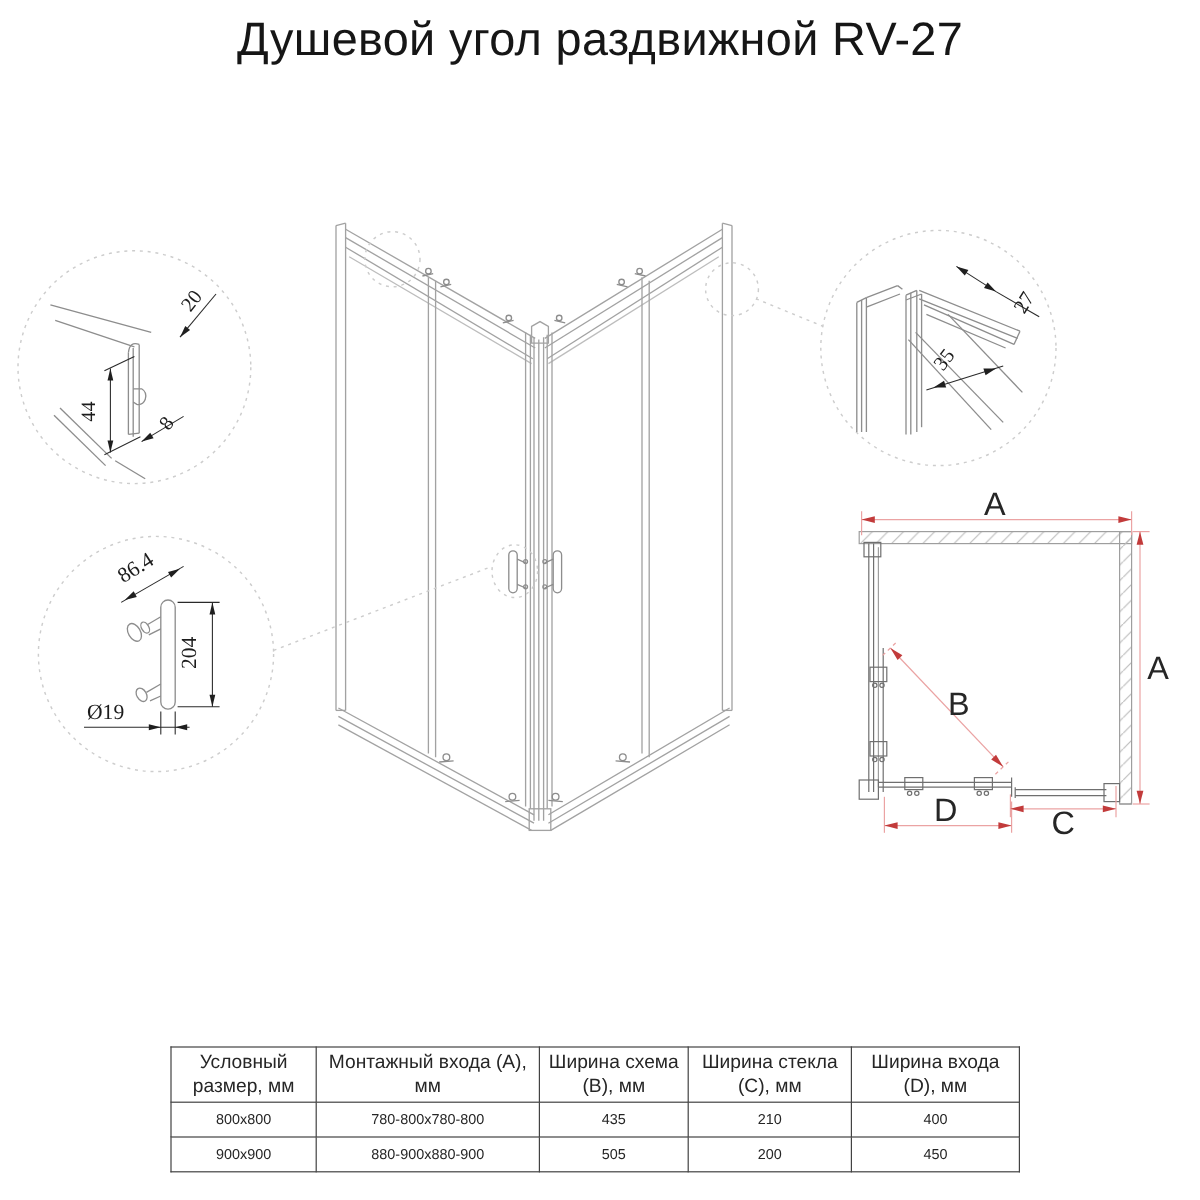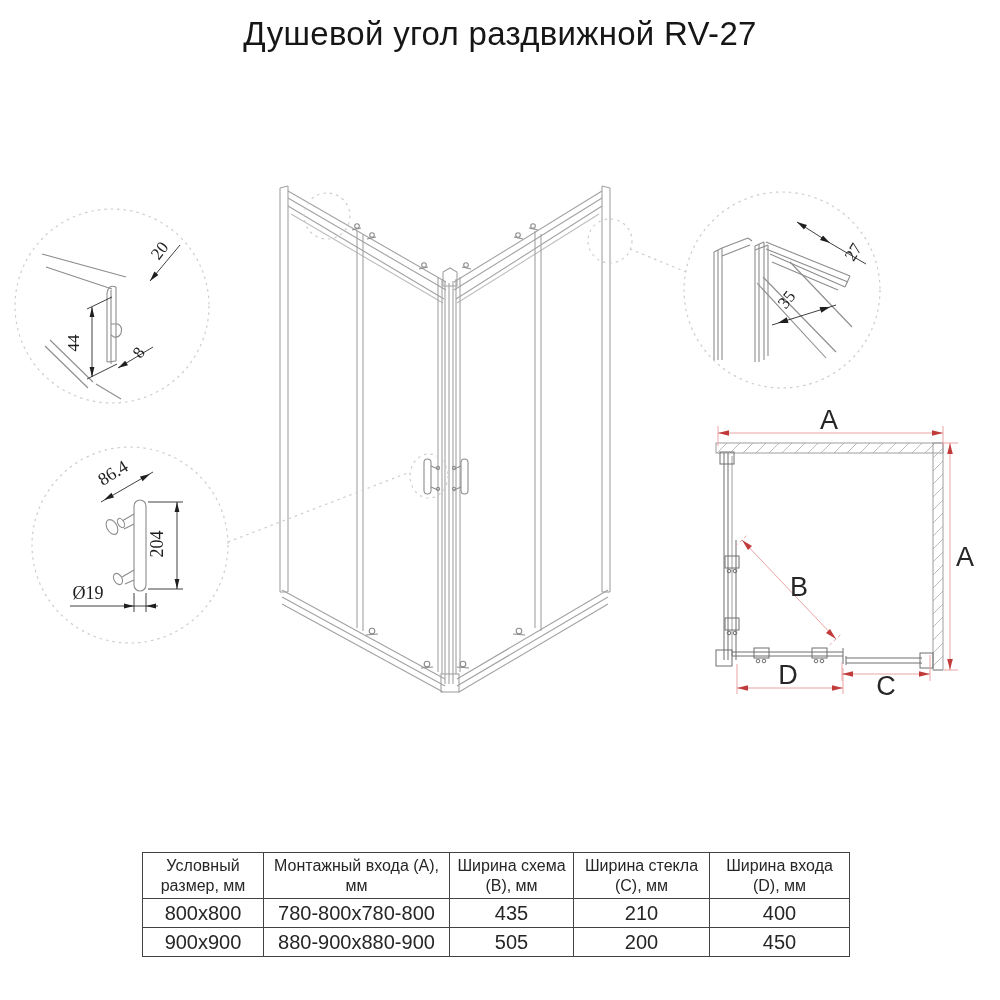--- a/index.html
+++ b/index.html
@@ -1,28 +1,28 @@
 <!DOCTYPE html>
 <html><head>
 <meta charset="utf-8">
 <style>
   html,body{margin:0;padding:0;background:#fff;}
   #stage{position:relative;width:1000px;height:1000px;background:#ffffff;overflow:hidden;
          font-family:"Liberation Sans",sans-serif;}
   #title{position:absolute;top:14px;left:0;width:1000px;text-align:center;color:#161616;}
-  #title .t1,#title .t2{font-size:33px;line-height:39px;font-weight:400;letter-spacing:.3px;}
+  #title .t1,#title .t2{font-size:39px;line-height:39px;font-weight:400;letter-spacing:.3px;}
   #drawing{position:absolute;left:0;top:0;}
   .dim{font-family:"Liberation Serif",serif;font-size:17px;fill:#1c1c1c;}
   .dimL{font-family:"Liberation Serif",serif;font-size:18px;fill:#1c1c1c;}
   .plab{font-family:"Liberation Sans",sans-serif;font-size:27px;fill:#262626;}
-  #sizes{position:absolute;left:142px;top:852px;width:707px;border-collapse:collapse;table-layout:fixed;}
+  #sizes{position:absolute;left:142px;top:872px;width:707px;border-collapse:collapse;table-layout:fixed;}
   #sizes th,#sizes td{border:1px solid #434343;text-align:center;vertical-align:middle;
                       font-weight:400;color:#262626;padding:0 2px;}
   #sizes th{font-size:16px;line-height:20px;height:45px;}
-  #sizes td{font-size:20px;height:28px;}
+  #sizes td{font-size:12px;height:28px;}
 </style>
 </head>
 <body>
 
 <div id="stage">
 
   <div id="title">
     <div class="t1">Душевой угол раздвижной RV-27</div>
   </div>
 

